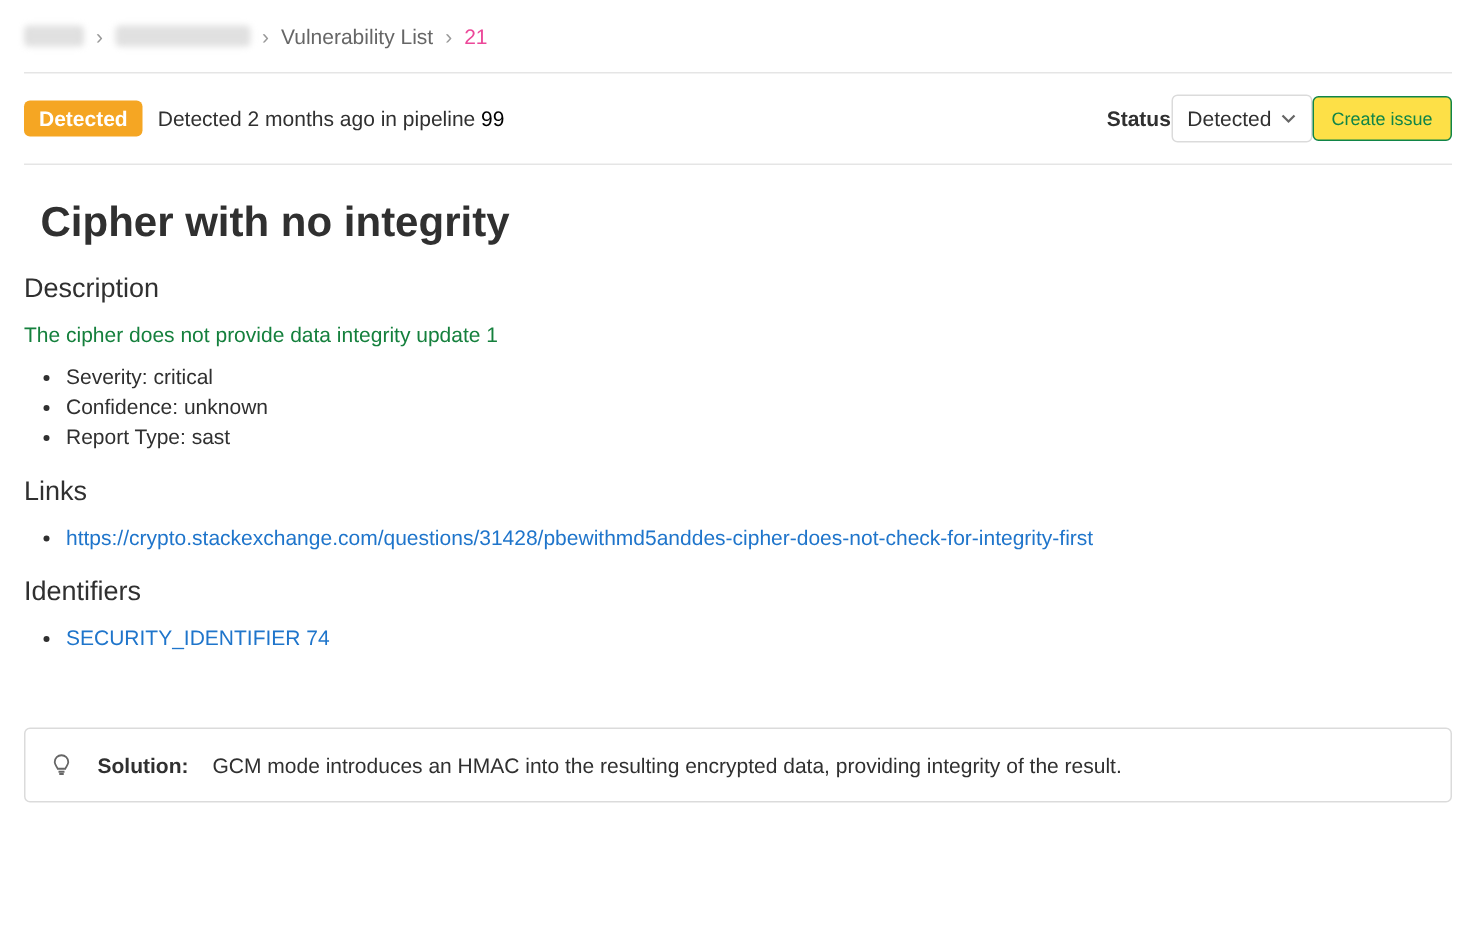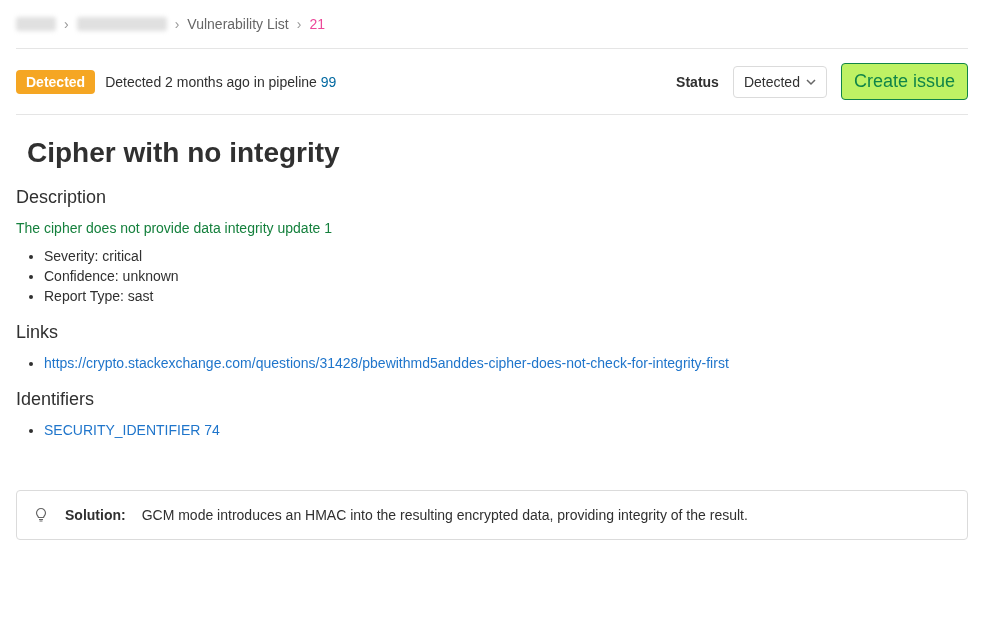--- a/index.html
+++ b/index.html
@@ -47,26 +47,25 @@
     }
     .badge {
       background: #f5a623;
       color: #fff;
       font-weight: 600;
       padding: 4px 10px;
       border-radius: 4px;
       font-size: 14px;
     }
     .detected-text { color: #303030; font-size: 14px; }
-    .pipeline-link { color: #0369a1; text-decoration: none; }
+    .pipeline-link { color: #000000; text-decoration: none; }
 
     .header-right {
       display: flex;
       align-items: center;
-      gap: 14px;
       justify-content: flex-end;
     }
     .status-label { font-weight: 600; }
     .dropdown {
       border: 1px solid #dbdbdb;
       border-radius: 4px;
       padding: 7px 10px;
       display: flex;
       align-items: center;
       gap: 6px;
@@ -75,26 +74,26 @@
       font-size: 14px;
     }
     .chevron {
       width: 10px; height: 10px;
       display: inline-flex;
       align-items: center;
     }
     .create-issue-btn {
       border: 1px solid #108548;
       color: #108548;
-      background: #bef264;
+      background: #fde047;
       border-radius: 4px;
       padding: 7px 12px;
       font-weight: 500;
       cursor: pointer;
-      font-size: 18px;
+      font-size: 12px;
     }
 
     h1.title {
       font-size: 28px;
       font-weight: 700;
       margin: 22px 0 18px 11px;
       color: #303030;
     }
     h2.section {
       font-size: 18px;

